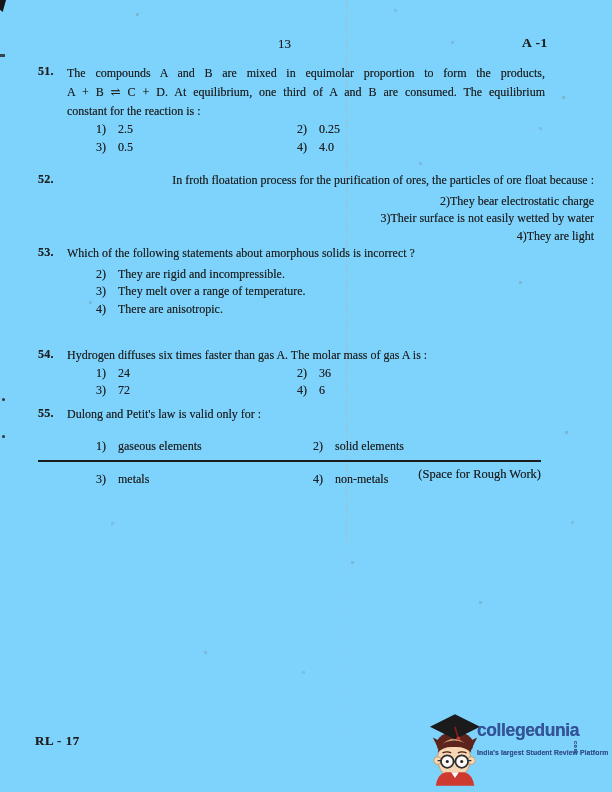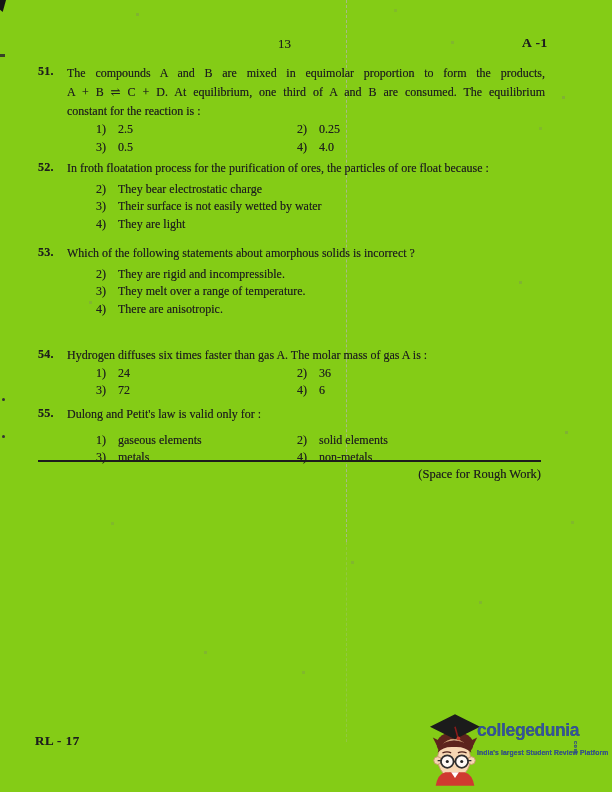--- a/index.html
+++ b/index.html
@@ -1,18 +1,18 @@
 <!DOCTYPE html>
 <html><head>
 <meta charset="utf-8">
 <style>
   html,body{margin:0;padding:0;}
   body{width:612px;height:792px;background:#e8e8e8;}
   .page{
-    position:relative;width:612px;height:792px;background:#84cc16;overflow:hidden;
+    position:relative;width:612px;height:792px;background:#7dd3fc;overflow:hidden;
     font-family:"Liberation Serif","DejaVu Serif",serif;color:#1e1e1e;
   }
   .scantext{ text-shadow:0 0 .5px rgba(25,25,25,.55); }
 
   
   .fold{position:absolute;left:346px;top:0;height:542px;border-left:1px dashed #b5b5b5;opacity:.7;}
   .fold2{position:absolute;left:346px;top:542px;height:200px;border-left:1px dashed #bdbdbd;opacity:.25;}
 
   
   .corner-mark{position:absolute;left:0;top:0;width:6px;height:12px;background:#161616;
@@ -37,21 +37,21 @@
   .q{position:absolute;left:38px;right:18px;font-size:12px;}
   .qno{position:absolute;left:0;top:0;font-weight:bold;letter-spacing:.3px;}
   .qtext{margin-left:29px;}
   .qline{line-height:19px;height:19px;white-space:nowrap;}
   .just{width:478px;text-align:justify;text-align-last:justify;white-space:normal;height:19px;overflow:hidden;}
   .sline{line-height:17.6px;height:17.6px;}
   .opts{margin-left:58px;}
   .opts .opt{line-height:17.6px;height:17.6px;white-space:nowrap;}
   .opts.two{display:grid;grid-template-columns:201px auto;}
   .mt3{margin-top:3px;}
-  .mt4{margin-top:8px;}
+  .mt4{margin-top:14px;gap:16px;}
   .olabel{display:inline-block;width:22px;}
 
   
   .rule{position:absolute;left:38px;top:460px;width:503px;height:2px;background:#1c1c1c;}
   .rough{position:absolute;left:38px;top:467px;width:503px;text-align:right;font-size:12.5px;}
 
   
   .footer-code{position:absolute;left:35px;top:733px;font-size:13px;font-weight:bold;letter-spacing:.5px;}
 
   
@@ -86,21 +86,21 @@
       <div class="qline">constant for the reaction is :</div>
     </div>
     <div class="opts two">
       <div class="opt"><span class="olabel">1)</span><span>2.5</span></div>
       <div class="opt"><span class="olabel">2)</span><span>0.25</span></div>
       <div class="opt"><span class="olabel">3)</span><span>0.5</span></div>
       <div class="opt"><span class="olabel">4)</span><span>4.0</span></div>
     </div>
   </div>
 
-  <div class="q" style="top:160px;">
+  <div class="q" style="top:172px;text-align:right;">
     <span class="qno">52.</span>
     <div class="qtext">
       <div class="qline sline">In froth floatation process for the purification of ores, the particles of ore float because :</div>
     </div>
     <div class="opts one mt3">
       <div class="opt"><span class="olabel">2)</span><span>They bear electrostatic charge</span></div>
       <div class="opt"><span class="olabel">3)</span><span>Their surface is not easily wetted by water</span></div>
       <div class="opt"><span class="olabel">4)</span><span>They are light</span></div>
     </div>
   </div>

